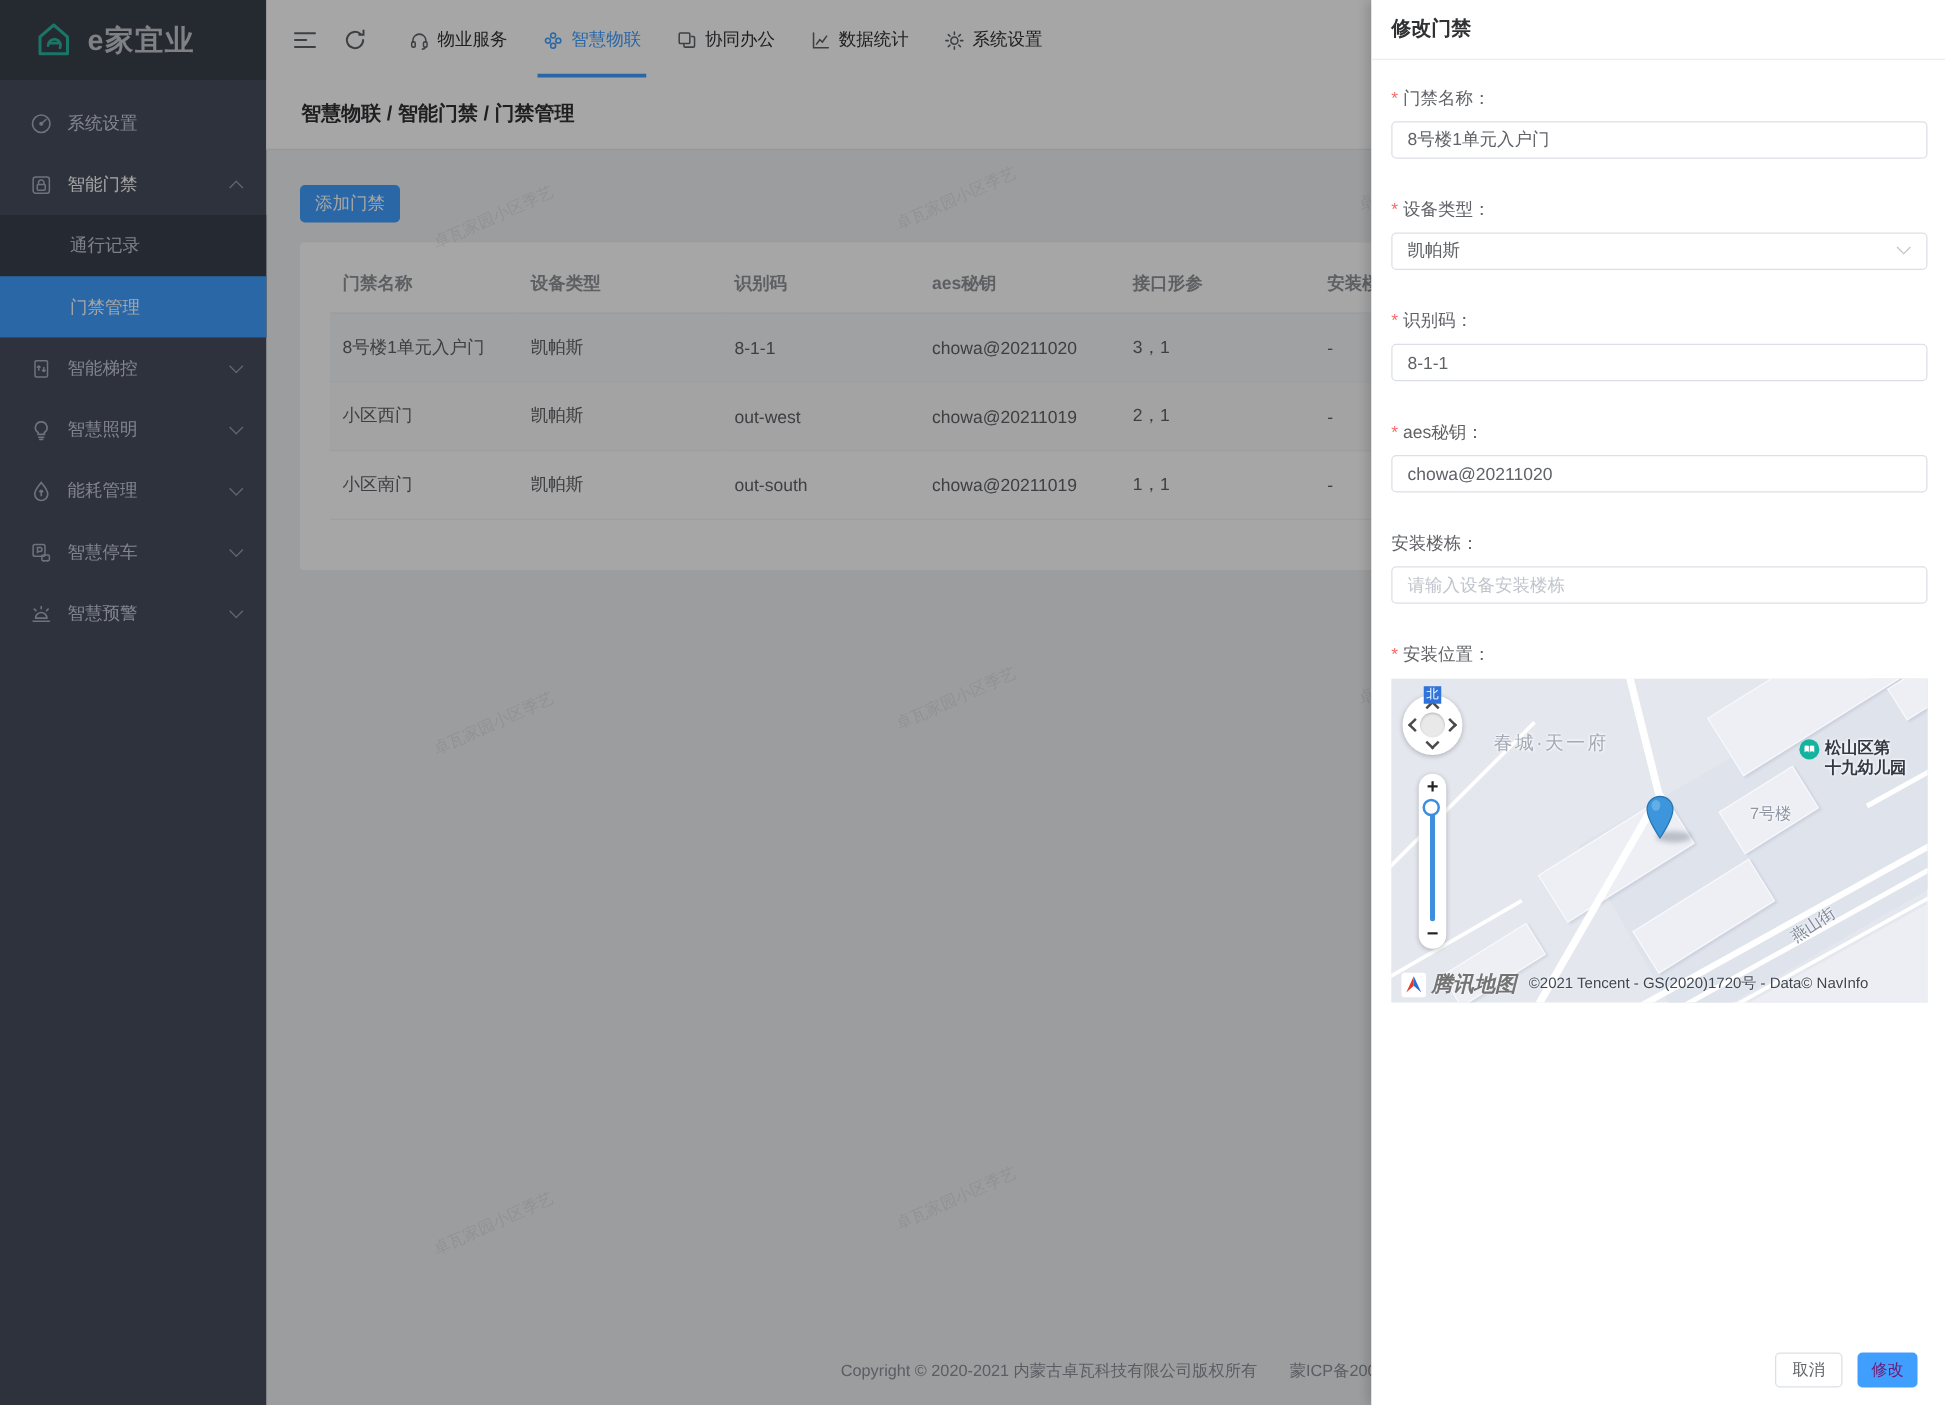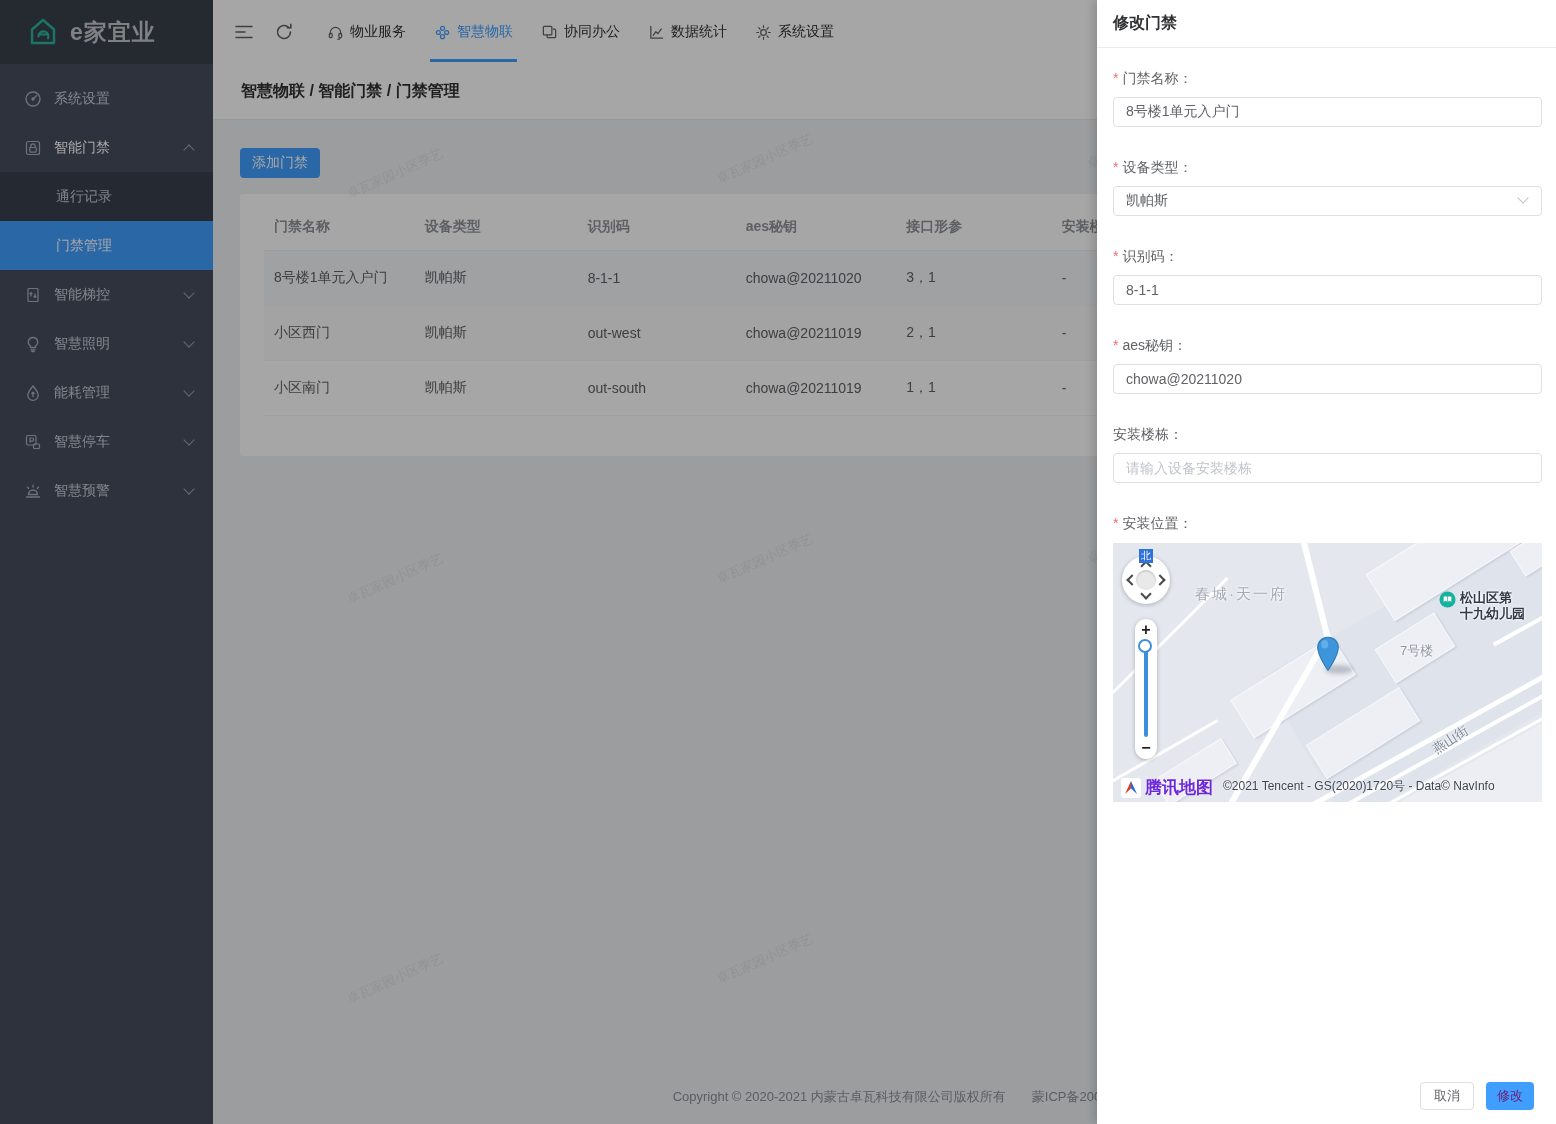--- a/index.html
+++ b/index.html
@@ -100,21 +100,21 @@
 
   .zoombar { position:absolute; left:22px; top:76px; width:22px; height:140px; background:#fff; border-radius:11px;
     box-shadow:0 1px 4px rgba(0,0,0,0.25); }
   .zb-plus, .zb-minus { position:absolute; left:0; width:22px; text-align:center; font-size:16px; font-weight:700; color:#222; cursor:pointer; }
   .zb-plus { top:2px; } .zb-minus { bottom:2px; }
   .zb-track { position:absolute; left:9px; top:30px; width:4px; height:88px; background:#3e8ee0; border-radius:2px; }
   .zb-thumb { position:absolute; left:3px; top:20px; width:14px; height:14px; background:#fff; border:2px solid #3e8ee0;
     border-radius:50%; cursor:pointer; }
 
   .map-brand { position:absolute; left:8px; bottom:3px; display:flex; align-items:center; gap:4px; }
-  .brand-text { font-size:17px; font-weight:700; color:#6d28d9; text-shadow:0 0 2px #fff; }
+  .brand-text { font-size:17px; font-weight:700; color:#737373; text-shadow:0 0 2px #fff;font-style:italic; }
   .map-attr { position:absolute; left:110px; bottom:7px; font-size:12px; color:#3f464f; text-shadow:0 0 2px #fff; white-space:nowrap; }
 
   .drawer-footer { flex:none; display:flex; justify-content:flex-end; gap:12px; padding:12px 22px 14px 0; }
   .btn-cancel { background:#fff; border:1px solid #dcdfe6; color:#606266; width:54px; height:28px; font-size:13px; border-radius:4px; }
   .btn-primary { background:#409eff; color:#701a75; width:48px; height:28px; font-size:13px; border:none; border-radius:4px; }
 
   svg { display:block; }
 </style>
 </head>
 <body>

